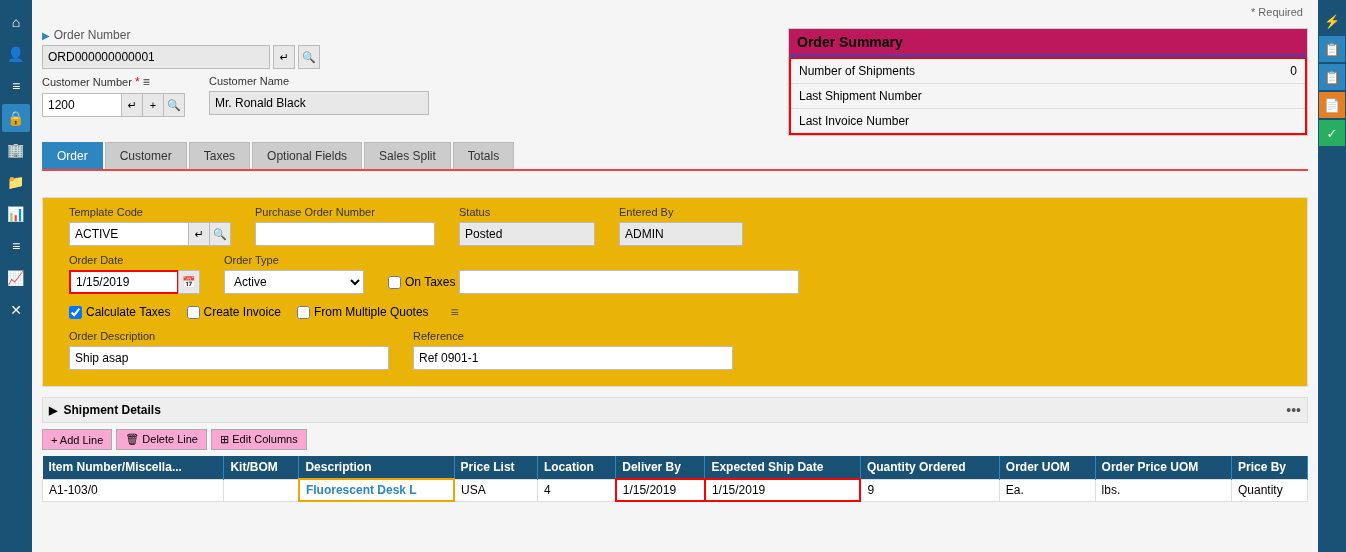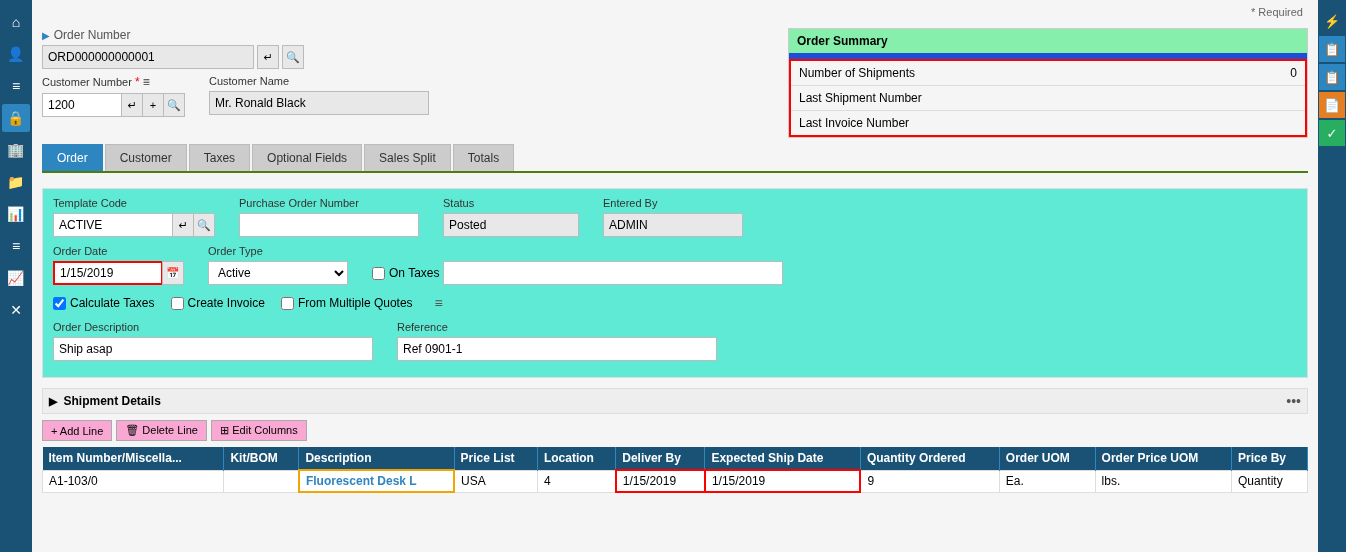--- a/index.html
+++ b/index.html
@@ -116,25 +116,25 @@
     }
 
     
     .order-summary {
       width: 520px;
       background: #f5f5f5;
       border: 1px solid #ccc;
       flex-shrink: 0;
     }
     .order-summary-title {
-      background: #86efac;
+      background: #be185d;
       padding: 5px 8px;
       font-weight: bold;
-      font-size: 12px;
-      border-bottom: 6px solid #1d4ed8;
+      font-size: 14px;
+      border-bottom: 2px solid #1d4ed8;
     }
     .summary-inner {
       border: 2px solid red;
       margin: 0;
     }
     .summary-row {
       display: flex;
       justify-content: space-between;
       padding: 5px 8px;
       border-bottom: 1px solid #ddd;
@@ -147,43 +147,43 @@
       text-align: right;
       font-size: 11px;
       color: #666;
       padding-right: 5px;
       margin-bottom: 4px;
     }
 
     
     .tabs-row {
       display: flex;
-      border-bottom: 2px solid #4d7c0f;
-      margin-bottom: 9px;
+      border-bottom: 2px solid #ef4444;
+      margin-bottom: 20px;
     }
     .tab {
       padding: 6px 14px;
       background: #ccc;
       border: 1px solid #bbb;
       border-bottom: none;
       cursor: pointer;
       font-size: 12px;
       margin-right: 2px;
       color: #333;
     }
     .tab.active {
       background: #2e86c1;
       color: #fff;
       border-color: #2e86c1;
     }
 
     
     .form-fields {
-      background: #5eead4;
-      padding: 8px 10px;
+      background: #eab308;
+      padding: 8px 26px;
       border: 1px solid #ddd;
     }
     .fields-row {
       display: flex;
       gap: 24px;
       margin-bottom: 8px;
       align-items: flex-start;
     }
     .field-block {
       display: flex;
@@ -298,27 +298,27 @@
       color: #2e86c1;
       text-decoration: none;
       font-weight: bold;
     }
 
     
     .on-hold-field {
       width: 340px;
     }
 
-    .order-num-field { width: 212px; }
+    .order-num-field { width: 228px; }
     .cust-num-field { width: 80px; }
     .cust-name-field { width: 220px; }
     .template-field { width: 120px; }
     .po-field { width: 180px; }
     .status-field { width: 136px; }
-    .enteredby-field { width: 140px; }
+    .enteredby-field { width: 124px; }
     .orderdate-field { width: 110px; }
     .ordertype-select { width: 140px; }
     .desc-field { width: 320px; }
     .ref-field { width: 320px; }
 
     .collapse-arrow { font-size: 11px; }
 
     .top-left-label {
       font-size: 11px;
       color: #555;

